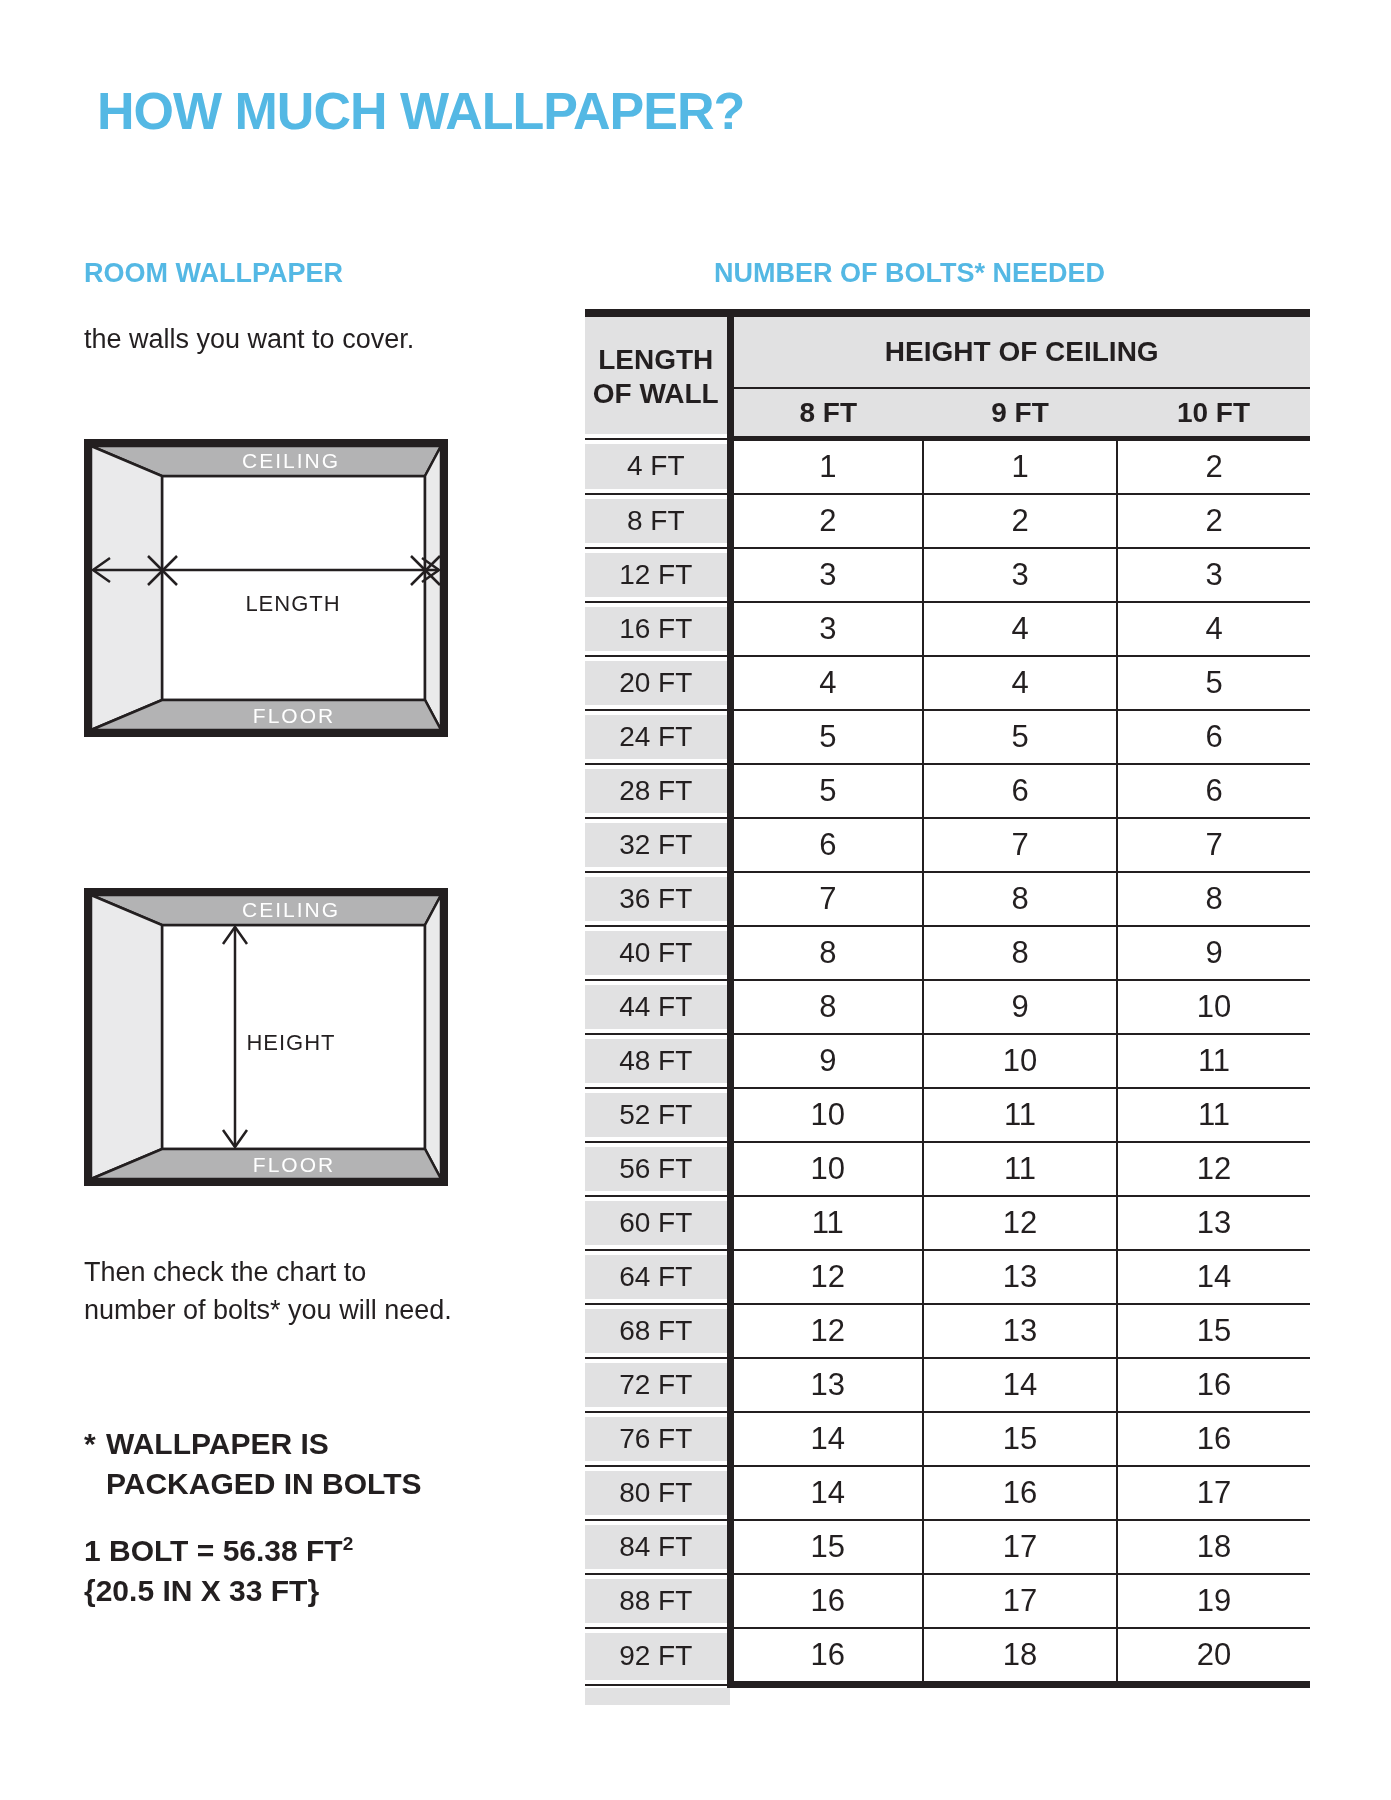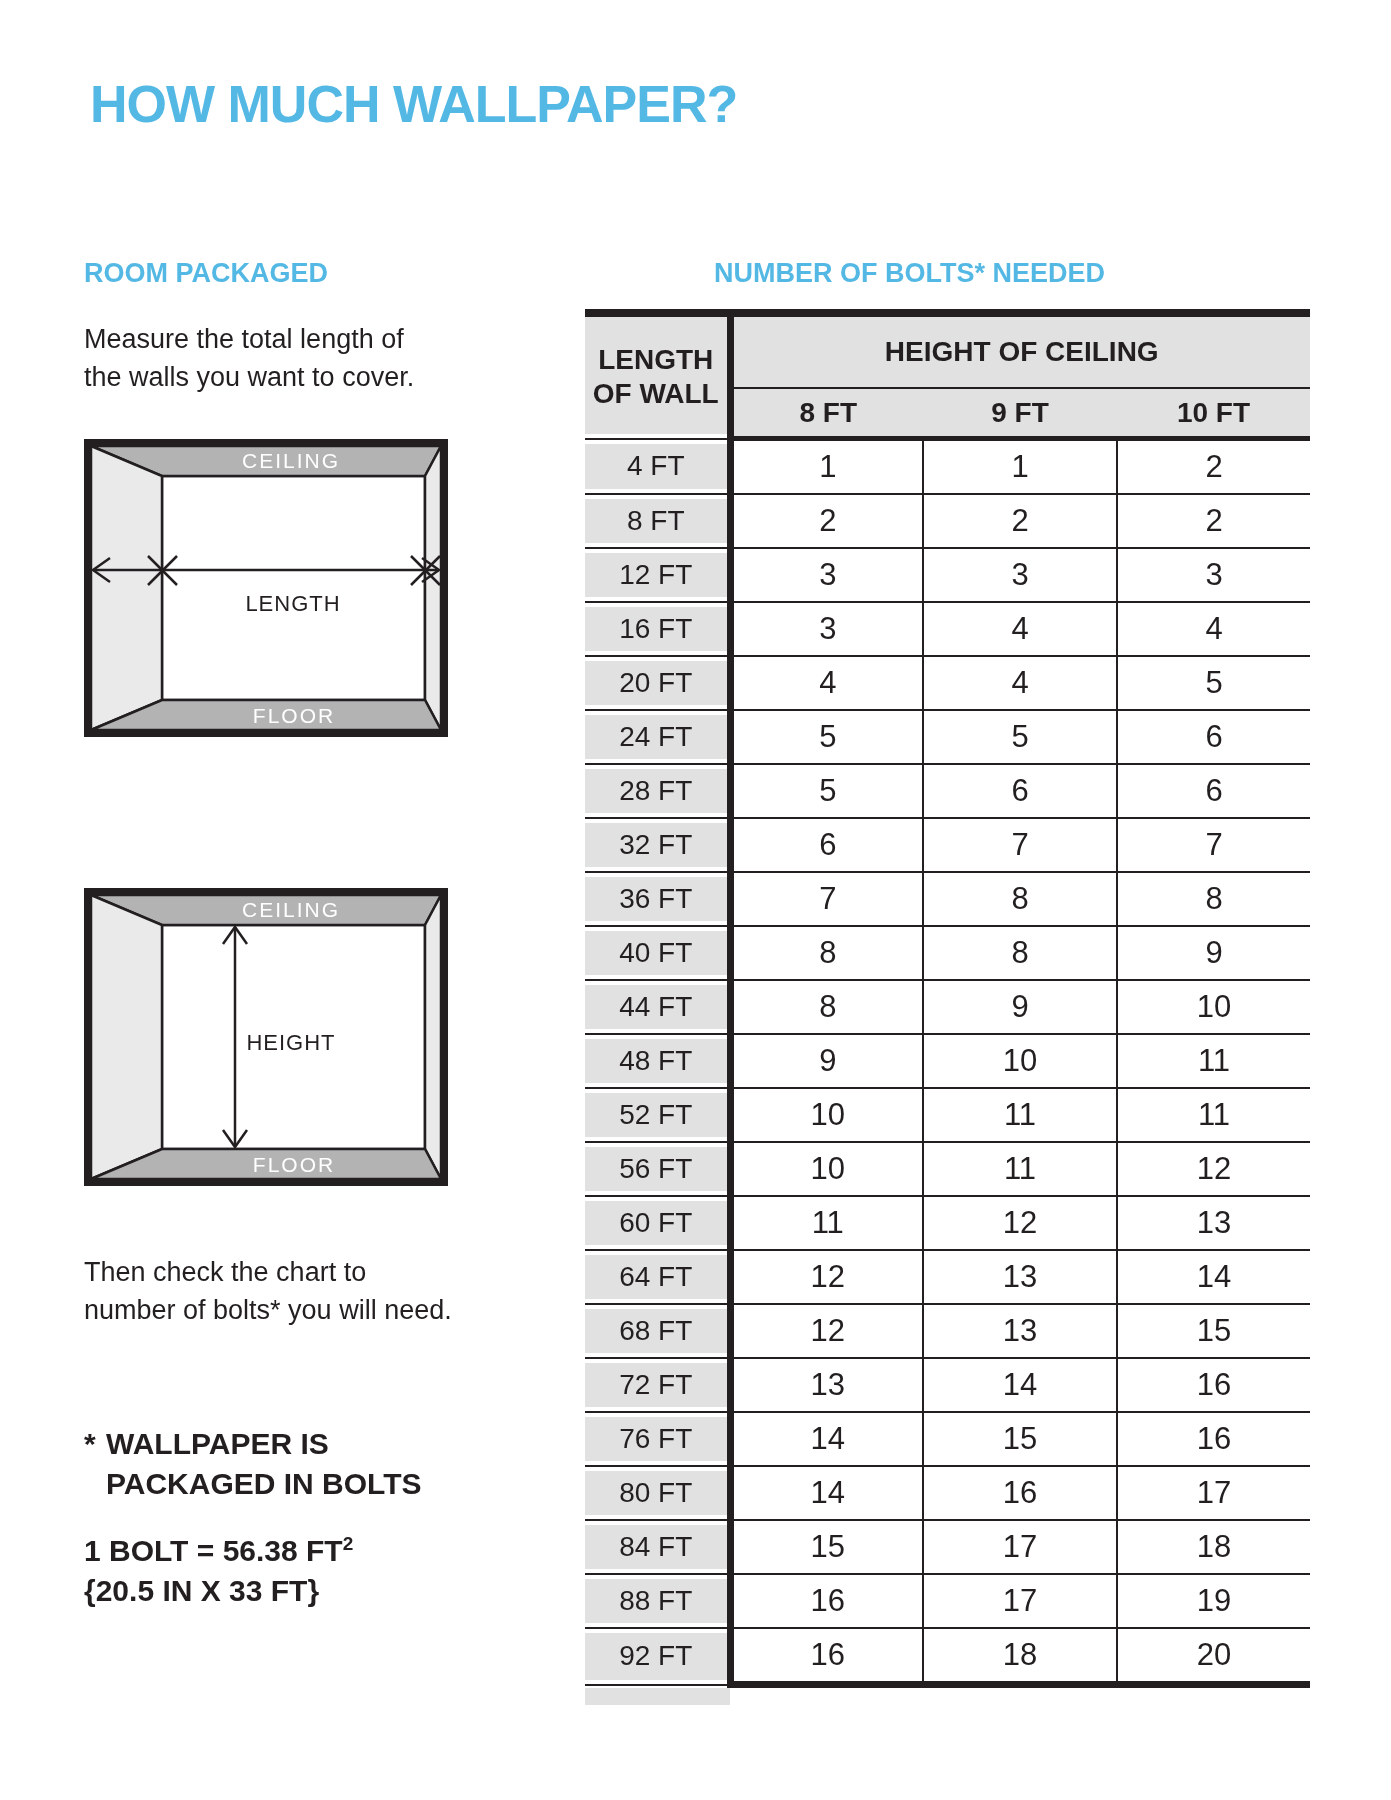--- a/index.html
+++ b/index.html
@@ -3,21 +3,21 @@
 <meta charset="utf-8">
 <style>
   html,body { margin:0; padding:0; background:#ffffff; }
   .page {
     position:relative; width:1391px; height:1800px; background:#ffffff;
     font-family:"Liberation Sans","DejaVu Sans",sans-serif; color:#231f20; overflow:hidden;
   }
   .abs { position:absolute; }
 
   .title {
-    left:84px; top:72px; margin:6px;
+    left:84px; top:72px; margin:13px;
     font-size:52px; font-weight:bold; letter-spacing:-1px;
     color:#54b8e4; line-height:52px; white-space:nowrap;
   }
   .section-heading {
     margin:0; font-size:27px; font-weight:bold; color:#54b8e4;
     line-height:27px; white-space:nowrap;
   }
   .room-heading { left:84px; top:260px; }
   .table-heading { left:714px; top:260px; }
 
@@ -78,24 +78,23 @@
   tr.last-row .cell-label { border-bottom:2px solid #231f20; }
   .table-stub { width:145px; height:17px; background:#e1e1e2; }
 </style>
 </head>
 <body>
 
 <div class="page">
 
   <h1 class="abs title">HOW MUCH WALLPAPER?</h1>
 
-  <h2 class="abs section-heading room-heading">ROOM PACKAGED</h2>
+  <h2 class="abs section-heading room-heading">ROOM WALLPAPER</h2>
 
   <div class="abs body-text para1">
-    <div>Measure the total length of</div>
     <div>the walls you want to cover.</div>
   </div>
 
   <svg class="abs dia1" width="364" height="298" viewBox="0 0 364 298">
     <rect class="face-white" x="78" y="37" width="263" height="224"></rect>
     <polygon class="face-dark" points="7,7 357,7 341,37 78,37"></polygon>
     <polygon class="face-light" points="7,7 78,37 78,261 7,291"></polygon>
     <polygon class="face-light" points="357,7 357,291 341,261 341,37"></polygon>
     <polygon class="face-dark" points="78,261 341,261 357,291 7,291"></polygon>
     <rect class="room-border" x="3.5" y="3.5" width="357" height="291"></rect>

